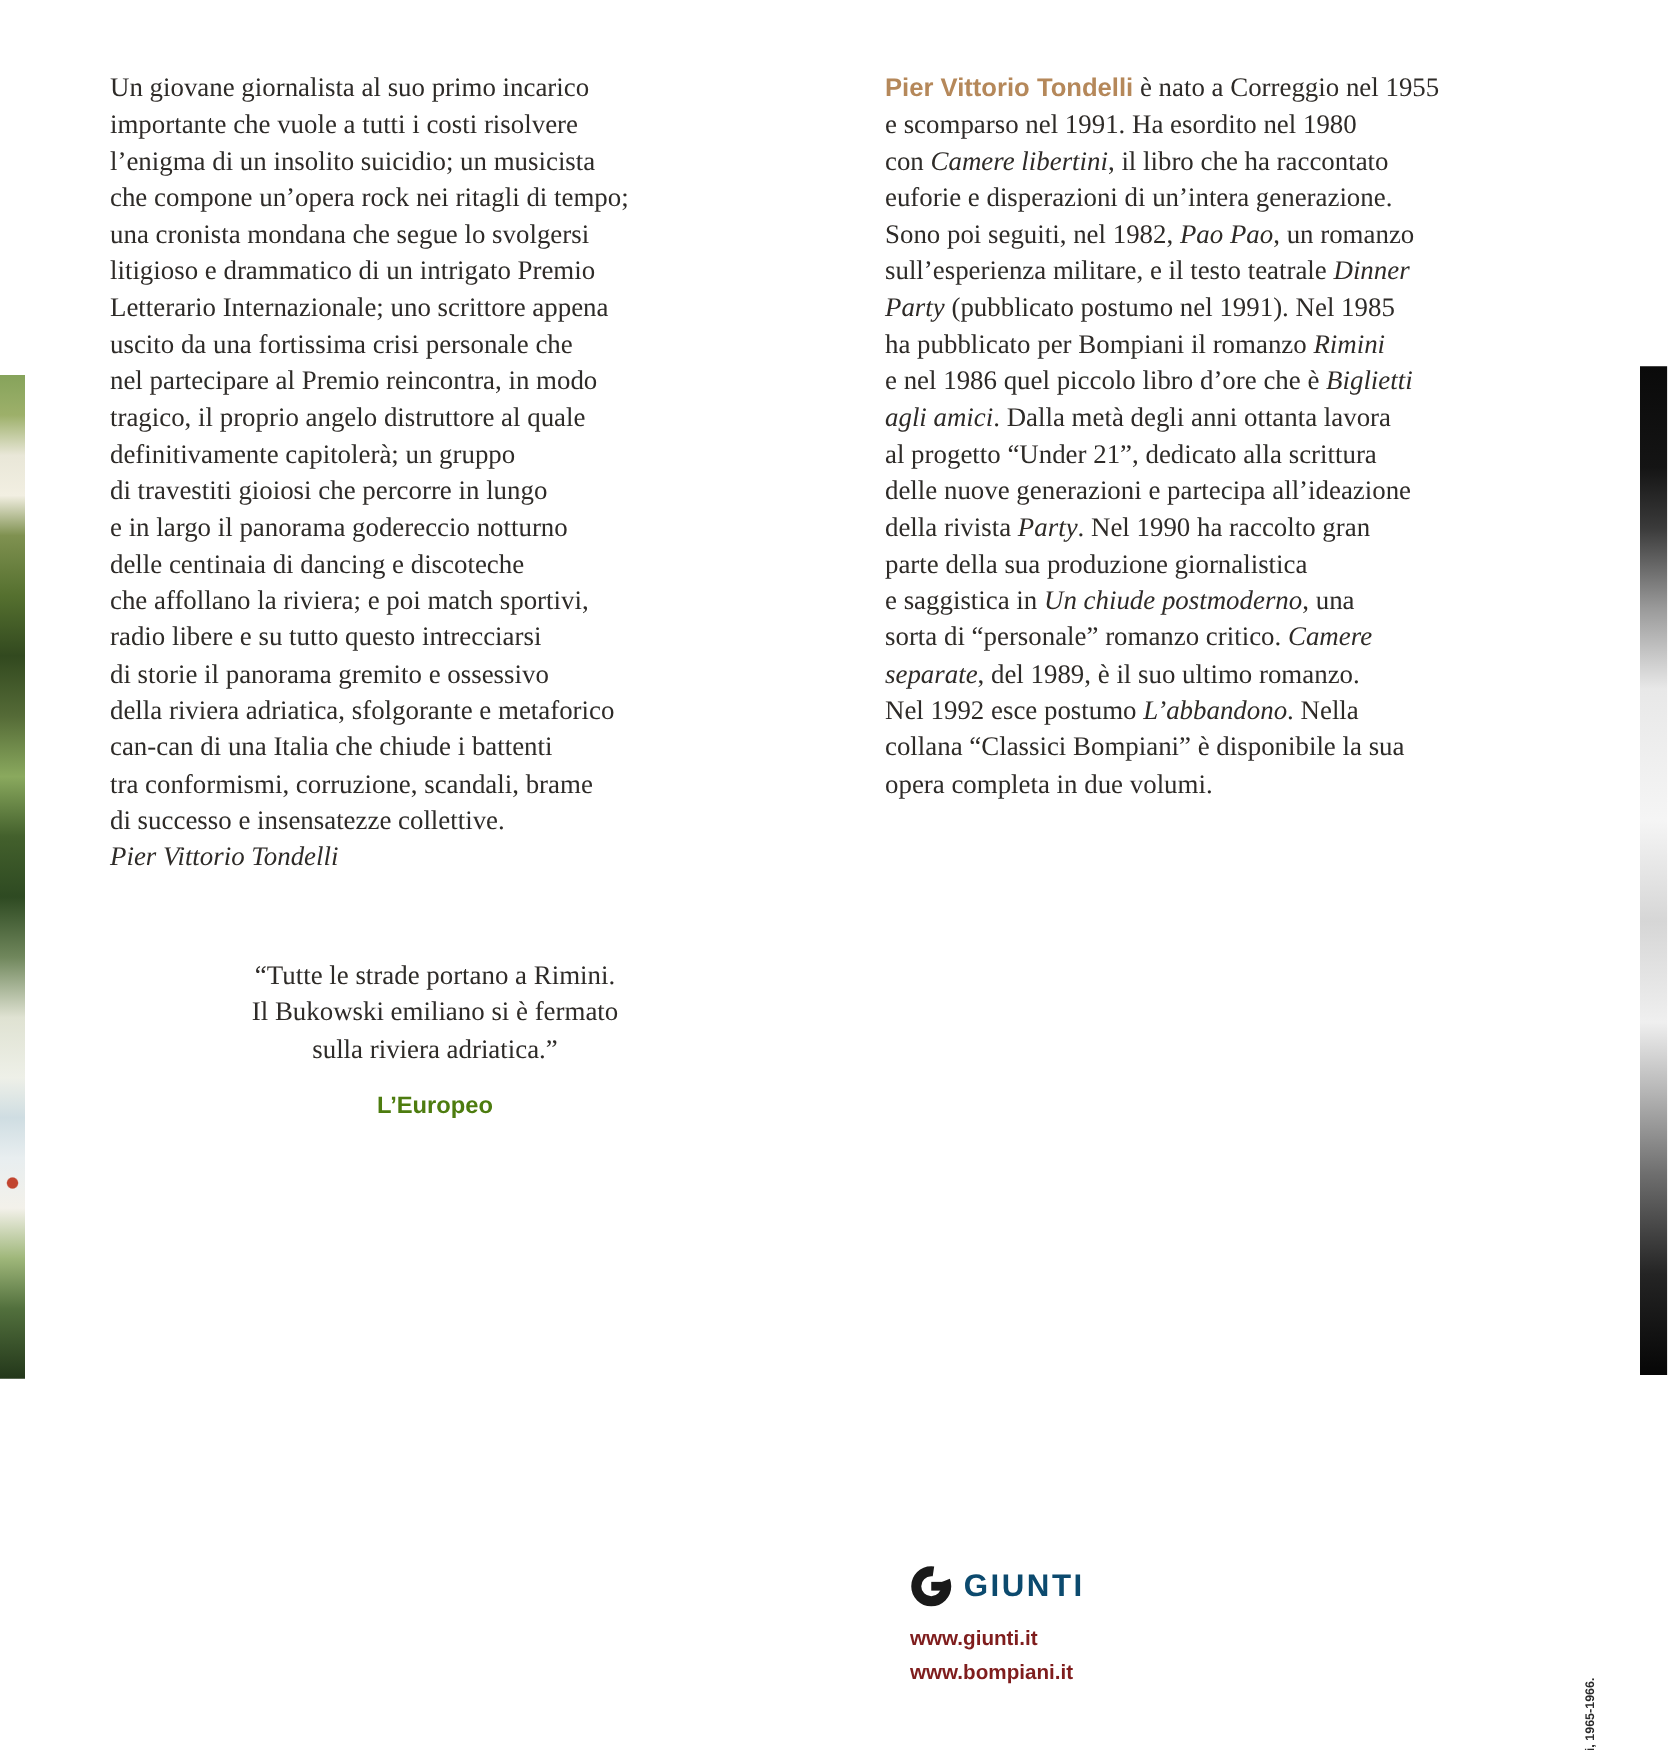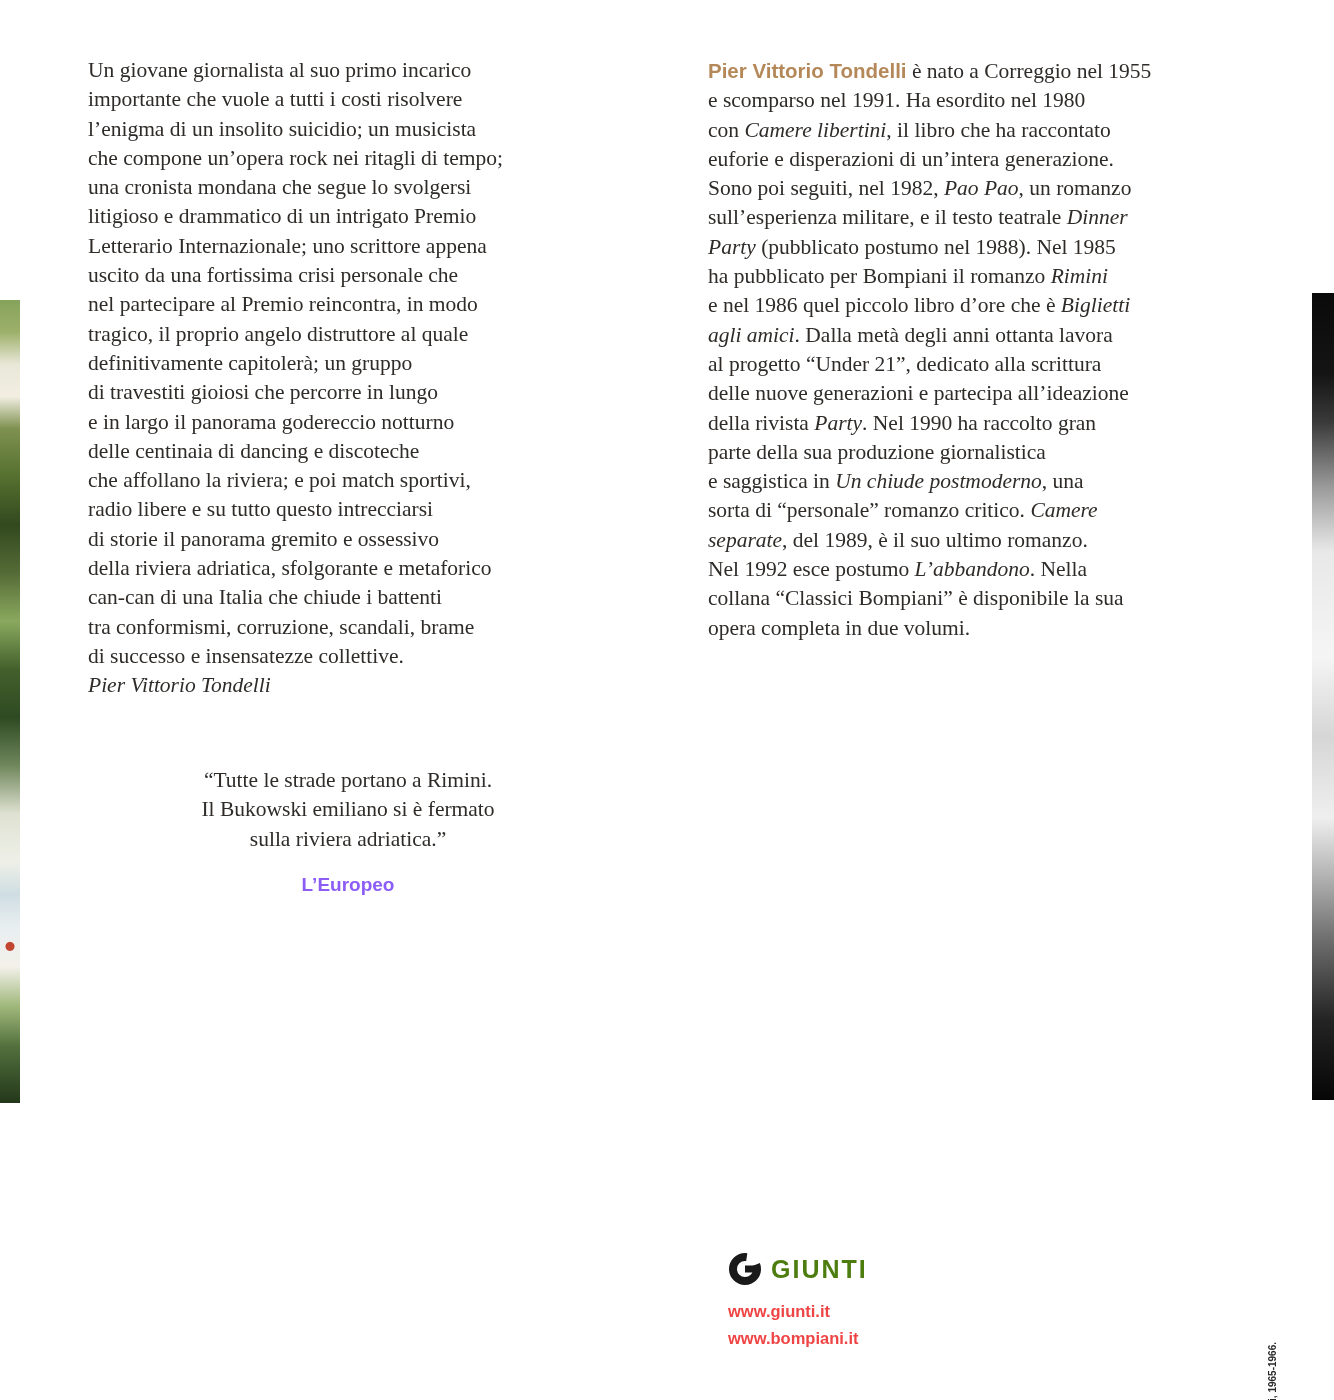--- a/index.html
+++ b/index.html
@@ -72,23 +72,23 @@
 
   
   .publisher {
     position: absolute; left: 728px; top: 1252px;
     font-family: "Liberation Sans", sans-serif;
     color: #1a1a1a;
   }
   .logo-row { display: flex; align-items: center; gap: 9px; }
   .logo-mark { display: block; }
   .logo-text {
-    font-weight: bold; font-size: 25px; letter-spacing: 2px; color: #4d7c0f;
+    font-weight: bold; font-size: 25px; letter-spacing: 2px; color: #0c4a6e;
   }
-  .sites { margin-top: 12px; font-weight: bold; font-size: 16.5px; line-height: 27px; color: #ef4444; }
+  .sites { margin-top: 12px; font-weight: bold; font-size: 16.5px; line-height: 27px; color: #7f1d1d; }
 
   
   .credits {
     position: absolute; right: 40px; bottom: 58px;
     transform: rotate(-90deg);
     transform-origin: bottom right;
     white-space: nowrap;
     font-family: "Liberation Sans", sans-serif;
     font-weight: bold;
     font-size: 10px;
@@ -126,30 +126,30 @@
 can-can di una Italia che chiude i battenti
 tra conformismi, corruzione, scandali, brame
 di successo e insensatezze collettive.</div>
     <div class="signature">Pier Vittorio Tondelli</div>
   </div>
 
   <div class="quote-block">
     <div class="quote-text">“Tutte le strade portano a Rimini.
 Il Bukowski emiliano si è fermato
 sulla riviera adriatica.”</div>
-    <div class="quote-source" style="color: #8b5cf6;">L’Europeo</div>
+    <div class="quote-source" style="color: #4d7c0f;">L’Europeo</div>
   </div>
 
   <div class="right-col"><span class="seg-a" style="color: rgb(181, 136, 90);">Pier Vittorio Tondelli</span><span class="seg-n"> è nato a Correggio nel 1955
 e scomparso nel 1991. Ha esordito nel 1980
 con </span><span class="seg-i">Camere libertini</span><span class="seg-n">, il libro che ha raccontato
 euforie e disperazioni di un’intera generazione.
 Sono poi seguiti, nel 1982, </span><span class="seg-i">Pao Pao</span><span class="seg-n">, un romanzo
 sull’esperienza militare, e il testo teatrale </span><span class="seg-i">Dinner
-Party</span><span class="seg-n"> (pubblicato postumo nel 1988). Nel 1985
+Party</span><span class="seg-n"> (pubblicato postumo nel 1991). Nel 1985
 ha pubblicato per Bompiani il romanzo </span><span class="seg-i">Rimini</span><span class="seg-n">
 e nel 1986 quel piccolo libro d’ore che è </span><span class="seg-i">Biglietti
 agli amici</span><span class="seg-n">. Dalla metà degli anni ottanta lavora
 al progetto “Under 21”, dedicato alla scrittura
 delle nuove generazioni e partecipa all’ideazione
 della rivista </span><span class="seg-i">Party</span><span class="seg-n">. Nel 1990 ha raccolto gran
 parte della sua produzione giornalistica
 e saggistica in </span><span class="seg-i">Un chiude postmoderno</span><span class="seg-n">, una
 sorta di “personale” romanzo critico. </span><span class="seg-i">Camere
 separate</span><span class="seg-n">, del 1989, è il suo ultimo romanzo.

